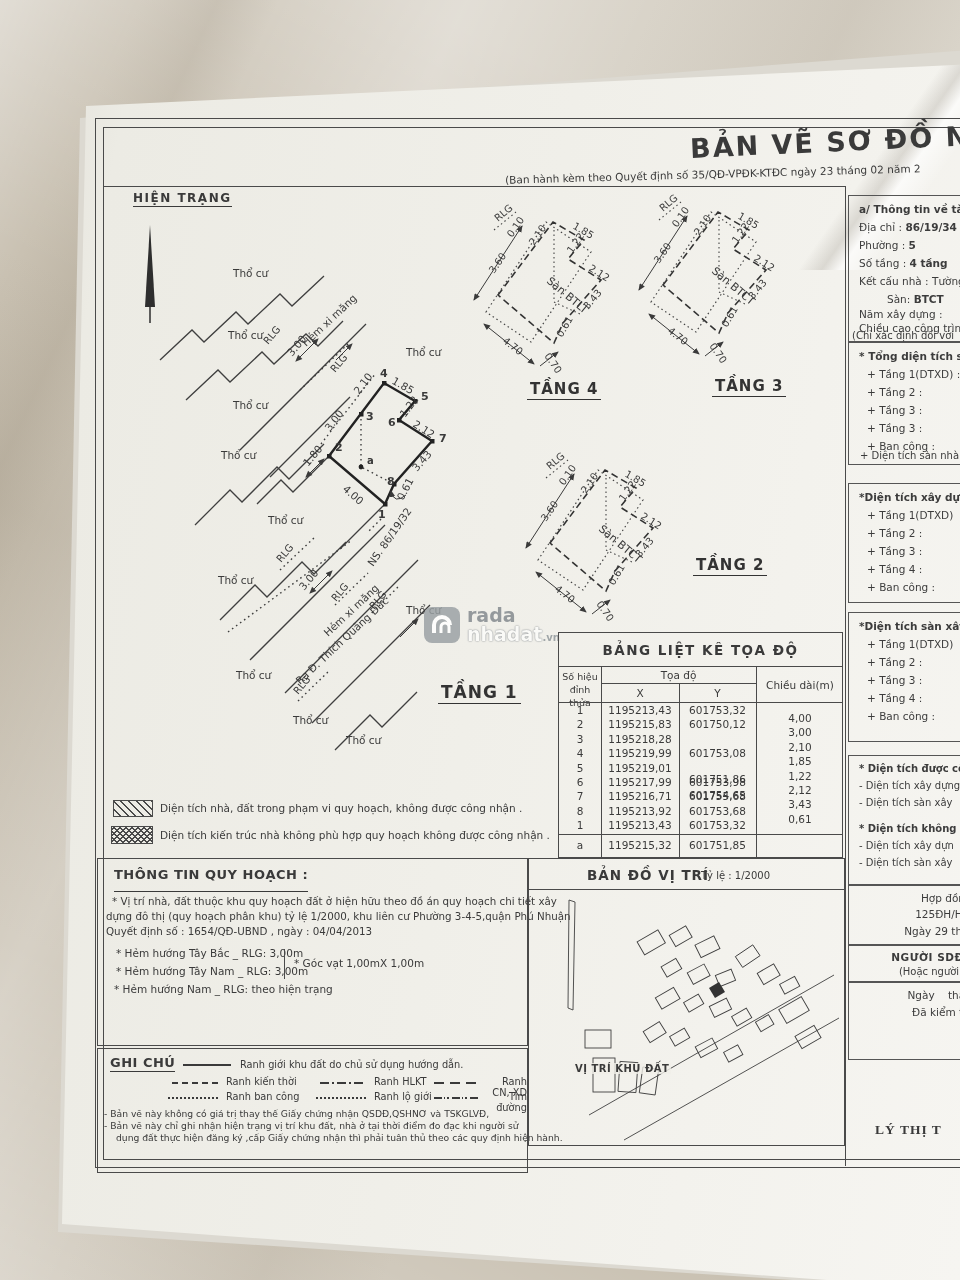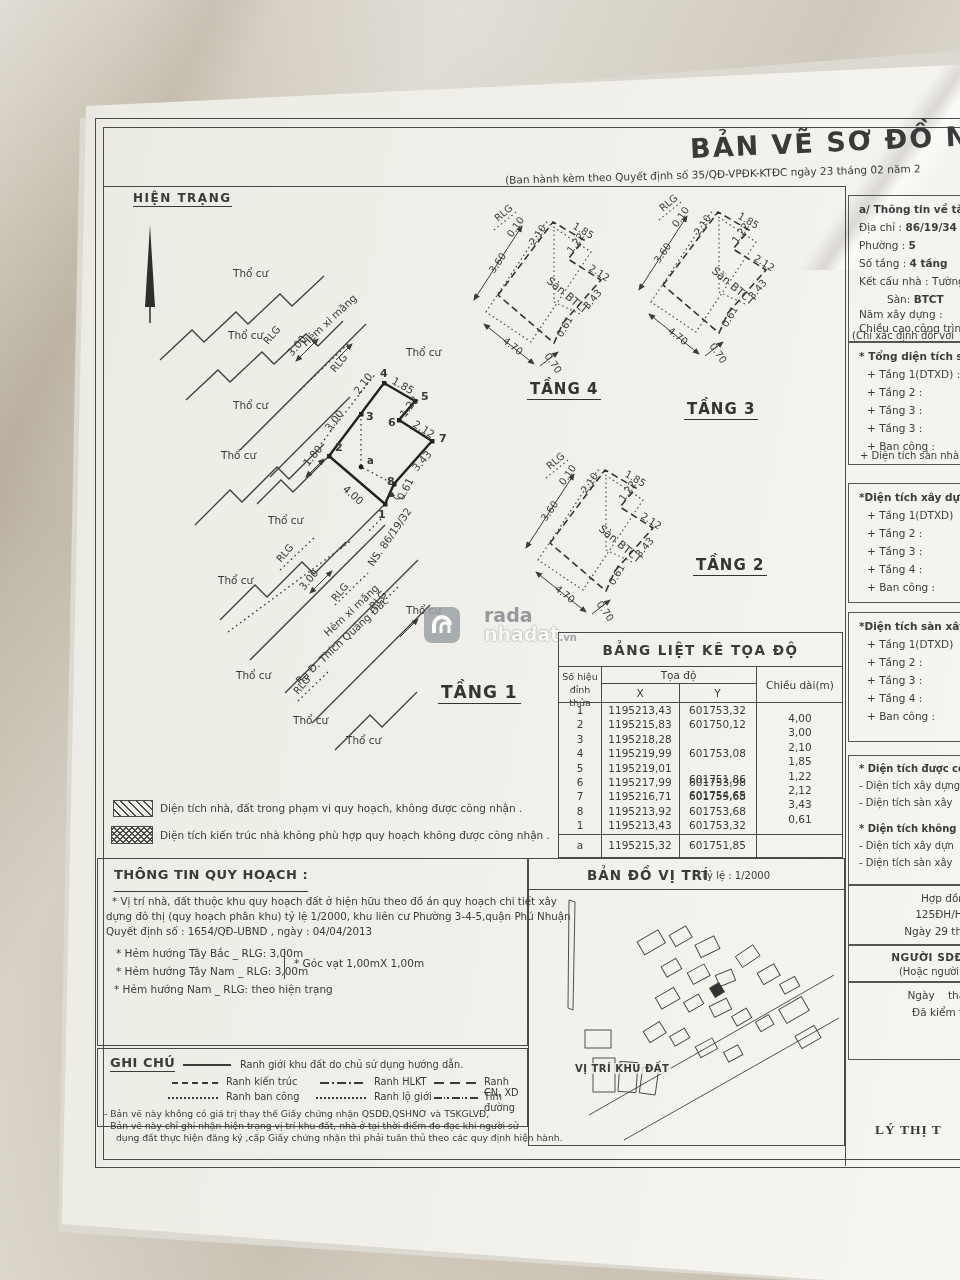--- a/index.html
+++ b/index.html
@@ -238,25 +238,25 @@
           <text x="-58" y="62" transform="rotate(38 -58 62)">4.70</text>
           <text x="-66" y="-6" transform="rotate(-55 -66 -6)">3.60</text>
           <text x="-48" y="-42" transform="rotate(-55 -48 -42)">0.10</text>
           <text x="-62" y="-58" transform="rotate(-40 -62 -58)">RLG</text>
           <text x="-14" y="2" transform="rotate(40 -14 2)" font-size="11">Sàn BTCT</text>
         </g>
       </g>
     </svg>
 
     <div class="floor-label" style="left:527px;top:380px;">TẦNG 4</div>
-    <div class="floor-label" style="left:684px;top:377px;margin-top:23px;">TẦNG 3</div>
+    <div class="floor-label" style="left:712px;top:377px;">TẦNG 3</div>
     <div class="floor-label" style="left:693px;top:556px;">TẦNG 2</div>
     <div class="floor-label" style="left:438px;top:682px;font-size:17px;">TẦNG 1</div>
 
-    <div class="abs" style="left:424px;top:606px;display:flex;gap:24px;align-items:center;opacity:.92;">
+    <div class="abs" style="left:424px;top:606px;display:flex;gap:7px;align-items:center;opacity:.92;">
       <div class="wm-icon">
         <svg width="36" height="36" viewBox="0 0 36 36">
           <path d="M10,26 L10,18 A8,8 0 0 1 26,18" fill="none" stroke="#fff" stroke-width="4"></path>
           <path d="M17,26 L17,20 A4,4 0 0 1 25,20 L25,26" fill="none" stroke="#fff" stroke-width="3"></path>
         </svg>
       </div>
       <div style="line-height:1;">
         <div style="font-size:19px;font-weight:bold;color:#8d9296;">rada</div>
         <div style="font-size:19px;font-weight:bold;color:#fbfbf9;text-shadow:0 0 2px #8d9296,0 0 1px #8d9296;">
           <span>nhadat</span><span style="font-size:10px;color:#9aa0a3;text-shadow:none;">.vn</span>
@@ -359,26 +359,26 @@
       <div class="abs t" style="left:14px;top:36px;font-size:10.3px;white-space:nowrap;">* Vị trí nhà, đất thuộc khu quy hoạch đất ở hiện hữu theo đồ án quy hoạch chi tiết xây</div>
       <div class="abs t" style="left:8px;top:51px;font-size:10.3px;white-space:nowrap;">dựng đô thị (quy hoạch phân khu) tỷ lệ 1/2000, khu liên cư Phường 3-4-5,quận Phú Nhuận</div>
       <div class="abs t" style="left:8px;top:66px;font-size:10.3px;white-space:nowrap;">Quyết định số : 1654/QĐ-UBND , ngày : 04/04/2013</div>
       <div class="abs t" style="left:18px;top:88px;font-size:10.5px;">* Hẻm hướng Tây Bắc _ RLG: 3,00m</div>
       <div class="abs t" style="left:18px;top:106px;font-size:10.5px;">* Hẻm hướng Tây Nam _ RLG: 3,00m</div>
       <div class="abs t" style="left:16px;top:124px;font-size:10.5px;">* Hẻm hướng  Nam _ RLG: theo hiện trạng</div>
       <div class="abs line" style="left:186px;top:90px;width:1px;height:30px;"></div>
       <div class="abs t" style="left:196px;top:98px;font-size:10.5px;">* Góc vạt 1,00mX 1,00m</div>
     </div>
 
-    <div class="abs" style="left:97px;top:1048px;width:431px;height:79px;border:1.4px solid #4a4a4a;box-sizing:border-box;color:#3a3a3a;">
+    <div class="abs" style="left:97px;top:1048px;width:431px;height:125px;border:1.4px solid #4a4a4a;box-sizing:border-box;color:#3a3a3a;text-align:right;">
       <div class="abs t b" style="left:12px;top:6px;font-size:13px;letter-spacing:.5px;border-bottom:1.4px solid #3a3a3a;padding-bottom:1px;">GHI CHÚ</div>
       <span class="ln ln-solid abs" style="left:85px;top:15px;width:48px;"></span>
       <div class="abs t" style="left:142px;top:10px;font-size:9.8px;">Ranh giới khu đất do chủ sử dụng hướng dẫn.</div>
       <span class="ln ln-dash abs" style="left:74px;top:33px;width:46px;"></span>
-      <div class="abs t" style="left:128px;top:27px;font-size:9.8px;">Ranh kiến trúc</div>
+      <div class="abs t" style="left:128px;top:27px;font-size:9.8px;">Ranh kiến thời</div>
       <span class="ln ln-dashdot abs" style="left:222px;top:33px;width:46px;"></span>
       <div class="abs t" style="left:276px;top:27px;font-size:9.8px;">Ranh HLKT</div>
       <span class="ln ln-longdash abs" style="left:336px;top:33px;width:44px;"></span>
       <div class="abs t" style="left:386px;top:27px;font-size:9.8px;">Ranh CN, XD</div>
       <span class="ln ln-dot abs" style="left:70px;top:48px;width:50px;"></span>
       <div class="abs t" style="left:128px;top:42px;font-size:9.8px;">Ranh ban công</div>
       <span class="ln ln-dot abs" style="left:218px;top:48px;width:50px;"></span>
       <div class="abs t" style="left:276px;top:42px;font-size:9.8px;">Ranh lộ giới</div>
       <span class="ln ln-dashdd abs" style="left:336px;top:48px;width:44px;"></span>
       <div class="abs t" style="left:386px;top:42px;font-size:9.8px;">Tim đường</div>

